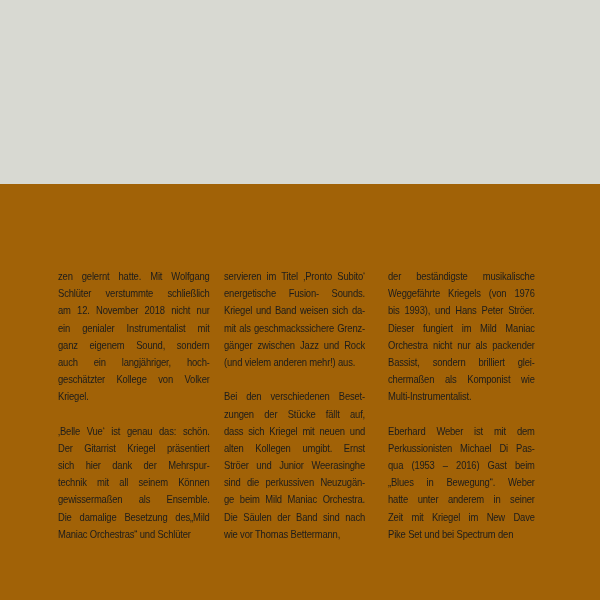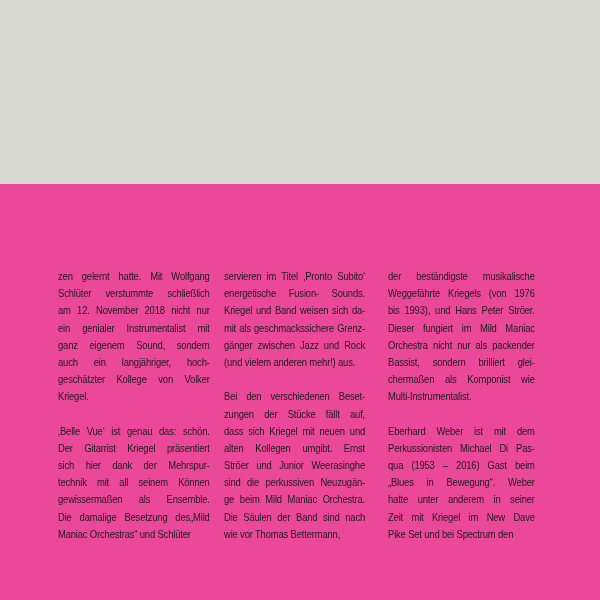--- a/index.html
+++ b/index.html
@@ -7,21 +7,21 @@
     padding: 0;
   }
   body {
     font-family: "Liberation Sans", sans-serif;
     background: #ffffff;
   }
   .page {
     position: relative;
     width: 600px;
     height: 600px;
-    background: #ec4899;
+    background: #a16207;
     overflow: hidden;
   }
   .header-band {
     position: absolute;
     left: 0;
     top: 0;
     width: 600px;
     height: 184px;
     background: #d8d9d2;
   }

